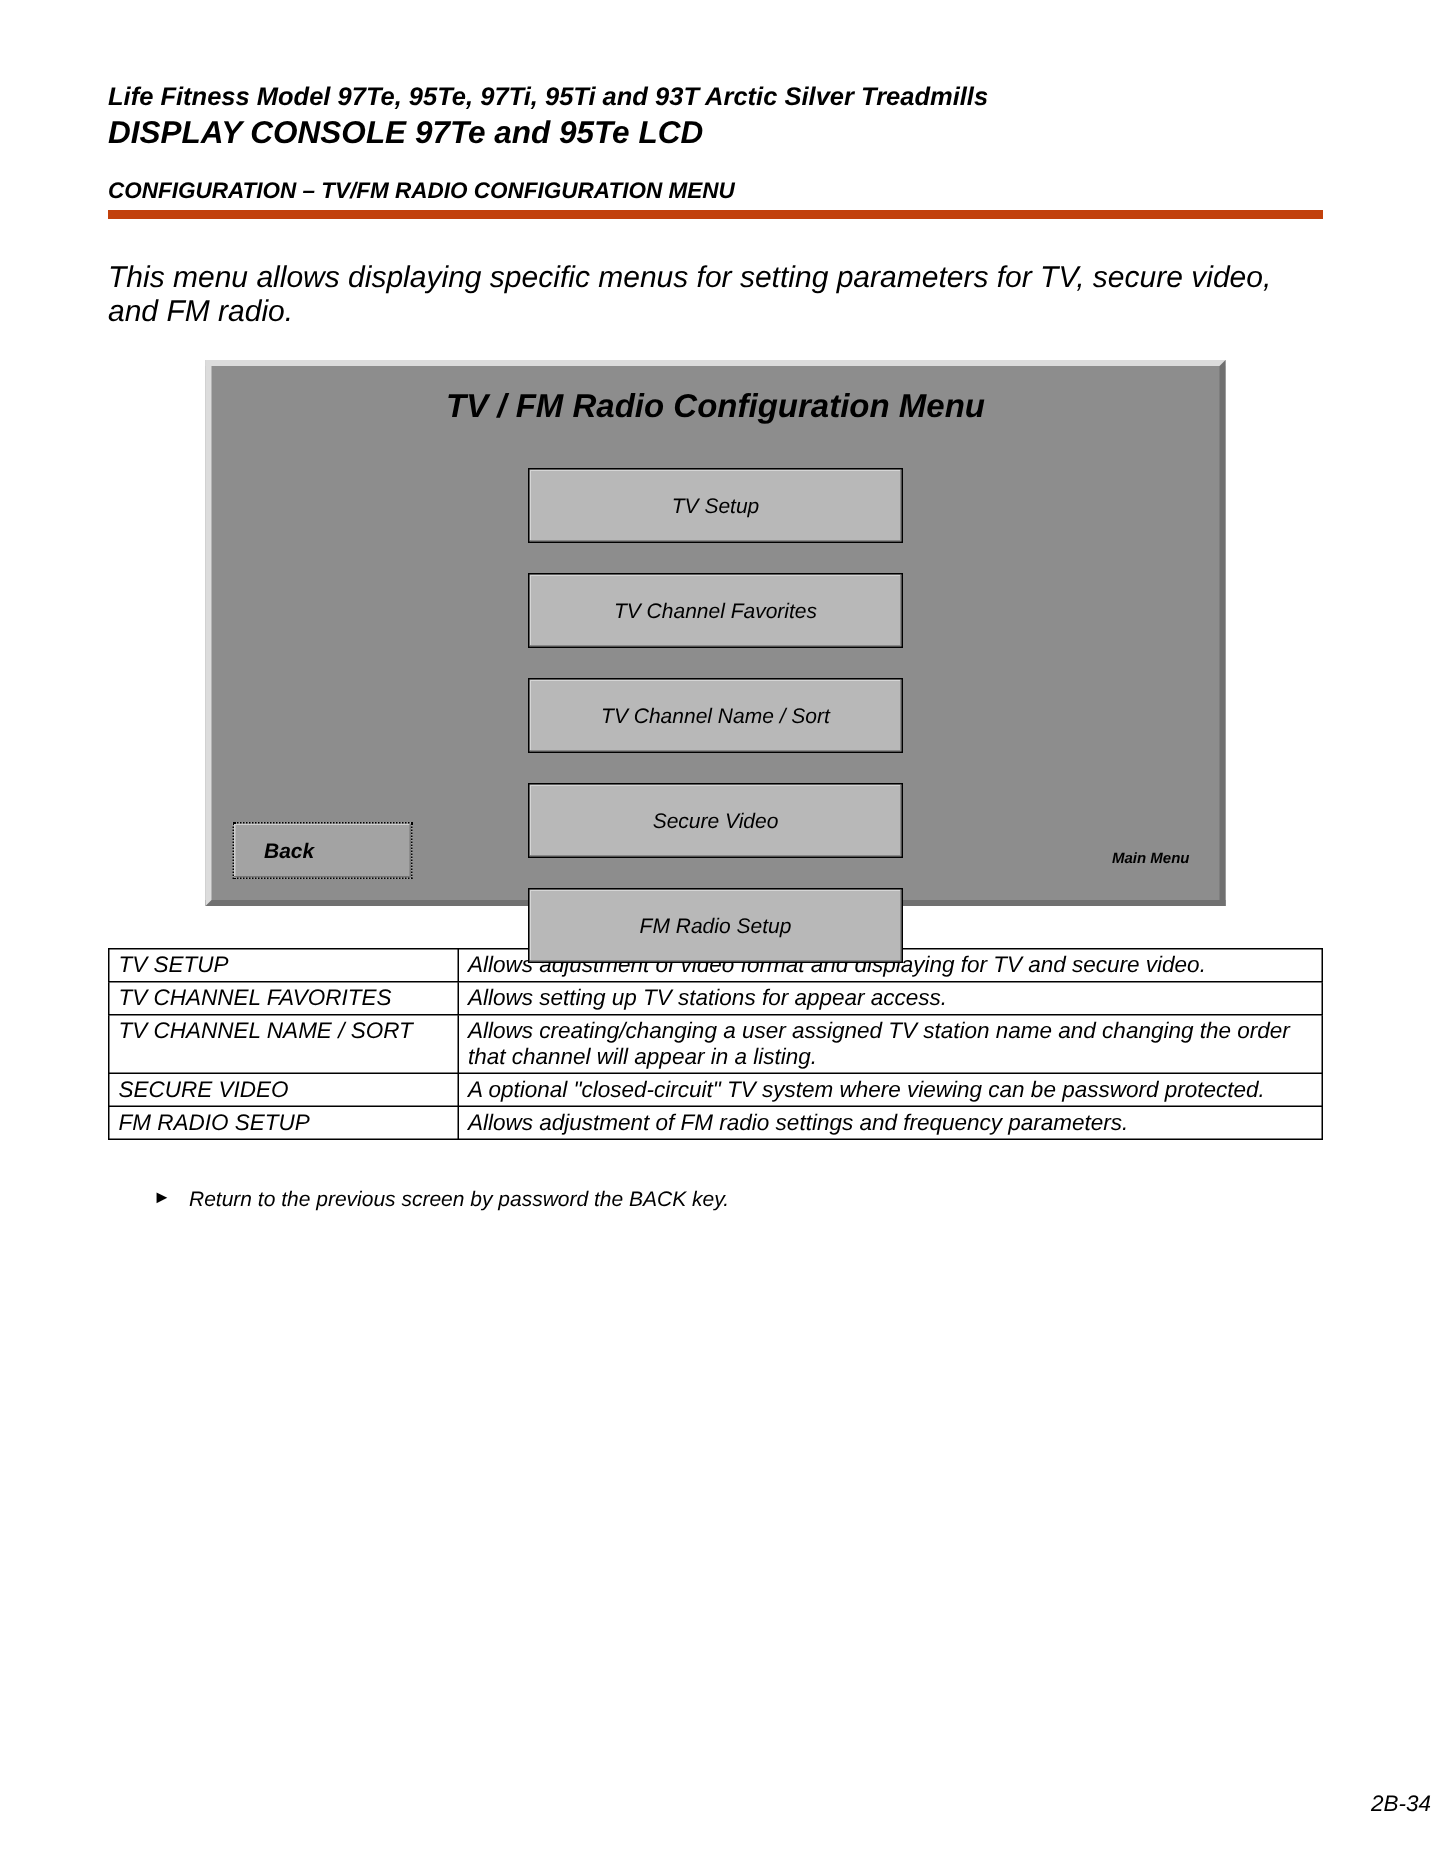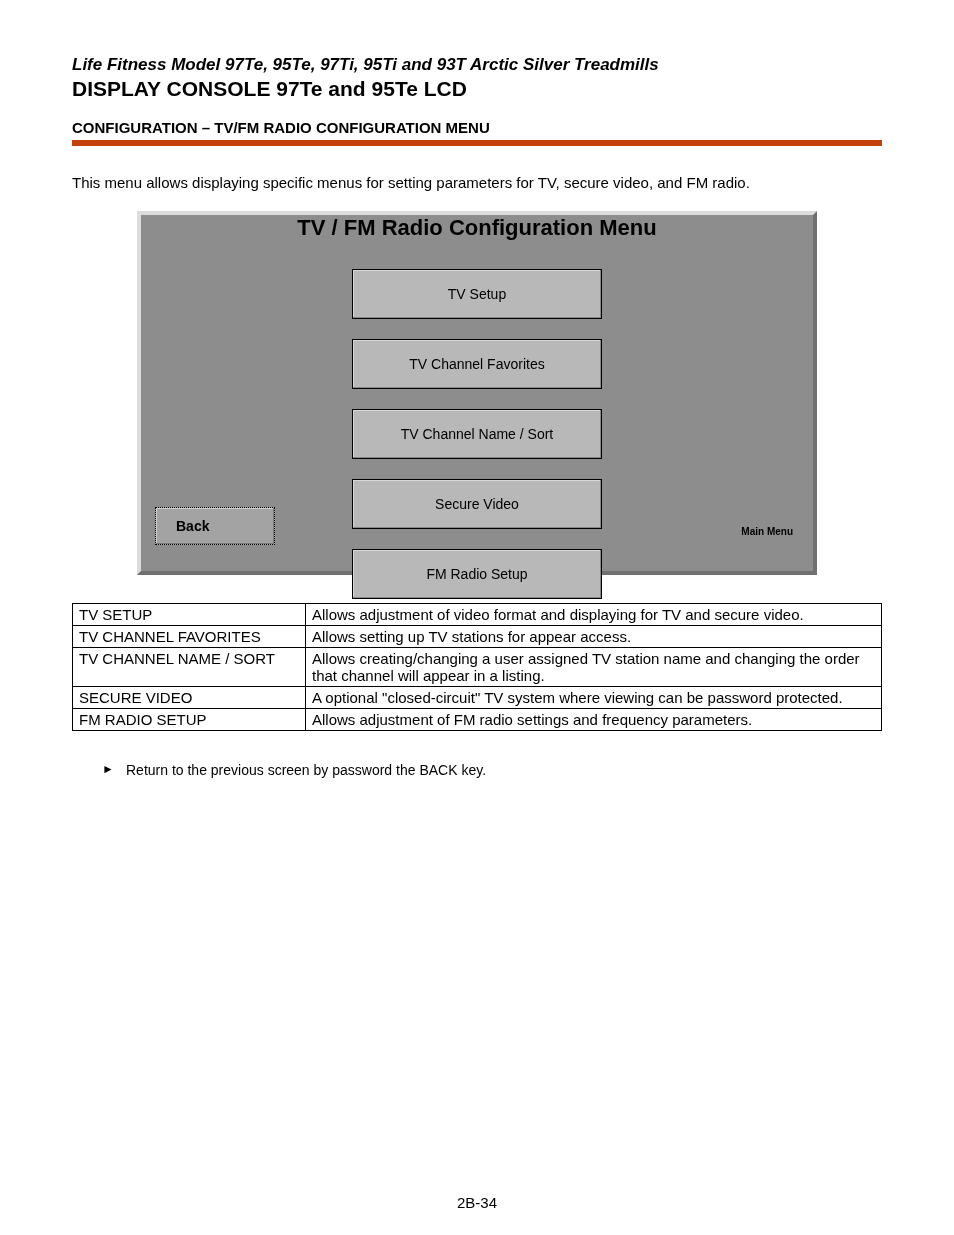--- a/index.html
+++ b/index.html
@@ -1,15 +1,15 @@
 <!DOCTYPE html>
 <html><head>
 <meta charset="utf-8">
 <style>
-  * { box-sizing: border-box; margin: 0; padding: 0; }
+  * { box-sizing: border-box; margin: 0; padding: 0; font-style: italic; }
   html, body { background: #ffffff; }
   body {
     width: 954px;
     min-height: 1235px;
     font-family: Arial, Helvetica, sans-serif;
     color: #000;
     position: relative;
     padding: 55px 72px 0 72px;
   }
   .header-supertitle {
@@ -24,37 +24,37 @@
     margin-bottom: 18px;
   }
   .section-heading {
     font-weight: bold;
     font-size: 15px;
     padding-bottom: 4px;
     border-bottom: 6px solid #c2410c;
     margin-bottom: 28px;
   }
   .intro-text {
-    font-size: 15px;
+    font-size: 20px;
     margin-bottom: 20px;
   }
 
   
   .lcd-panel {
     width: 680px;
     height: 364px;
     margin: 0 auto 28px auto;
     background: #8d8d8d;
     border: 4px solid #c7c7c7;
     border-top-color: #dcdcdc;
     border-left-color: #dcdcdc;
     border-right-color: #707070;
     border-bottom-color: #707070;
     position: relative;
-    padding-top: 0;
+    padding-top: 14px;
   }
   .lcd-title {
     text-align: center;
     font-size: 22px;
     font-weight: bold;
     color: #000;
     margin-bottom: 28px;
   }
   .lcd-buttons-col {
     display: flex;
@@ -69,21 +69,21 @@
     border: 1px solid #000;
     display: flex;
     align-items: center;
     justify-content: center;
     font-size: 14px;
     color: #000;
     box-shadow: inset -1px -1px 0 #888, inset 1px 1px 0 #d6d6d6;
   }
   .lcd-bottom {
     position: absolute;
-    bottom: 26px;
+    bottom: 14px;
     left: 14px;
     right: 14px;
     display: flex;
     justify-content: space-between;
     align-items: flex-end;
   }
   .lcd-back {
     width: 120px;
     height: 38px;
     background: #a3a3a3;
@@ -136,21 +136,21 @@
     left: 0;
     top: 0;
     font-size: 12px;
   }
 
   .page-num {
     position: absolute;
     bottom: 24px;
     left: 0;
     width: 954px;
-    text-align: center;
+    text-align: right;
     font-size: 15px;
   }
 </style>
 </head>
 <body>
 
 <div class="header-supertitle">Life Fitness Model 97Te, 95Te, 97Ti, 95Ti and 93T Arctic Silver Treadmills</div>
 <div class="header-title">DISPLAY CONSOLE 97Te and 95Te LCD</div>
 
 <div class="section-heading">CONFIGURATION – TV/FM RADIO CONFIGURATION MENU</div>

